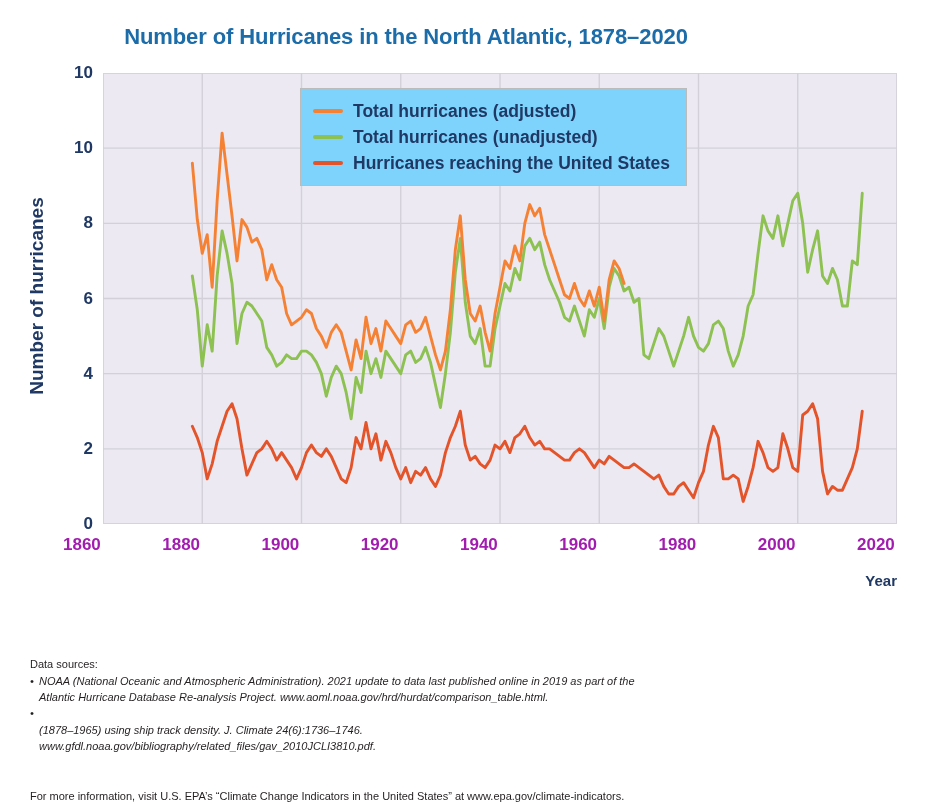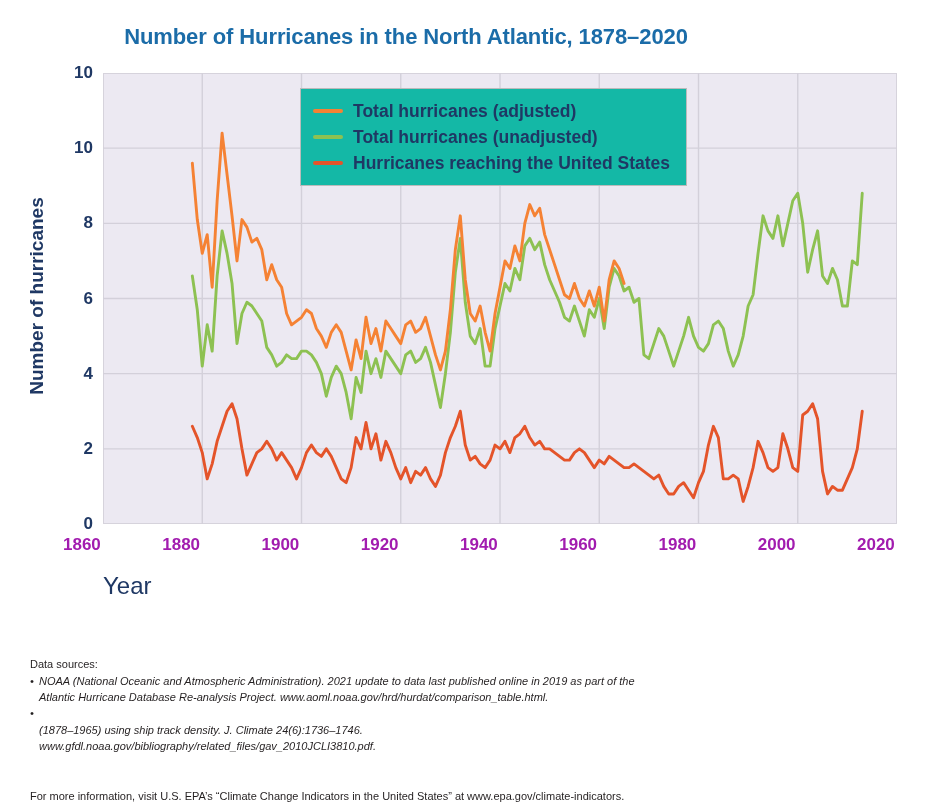--- a/index.html
+++ b/index.html
@@ -38,23 +38,23 @@
     transform: rotate(-90deg);
     font-size: 19px;
     font-weight: bold;
     color: #1F3864;
   }
   .xlabel {
     position: absolute;
     left: 103px;
     top: 572px;
     width: 794px;
-    text-align: left;
-    font-size: 24px;
-    font-weight: normal;
+    text-align: right;
+    font-size: 15px;
+    font-weight: bold;
     color: #1F3864;
   }
   .plot-wrap {
     position: absolute;
     left: 103px;
     top: 73px;
     width: 794px;
     height: 451px;
   }
   .plot-bg {
@@ -95,21 +95,21 @@
     width: 80px;
     text-align: left;
     font-size: 17px;
     font-weight: bold;
     color: #a21caf;
   }
   .legend {
     position: absolute;
     left: 300px;
     top: 88px;
-    background: #14b8a6;
+    background: #7dd3fc;
     border: 1px solid #BBBBBB;
     padding: 9px 16px 9px 12px;
     box-sizing: border-box;
   }
   .legend-row {
     display: flex;
     align-items: center;
     height: 26px;
   }
   .legend-swatch {

